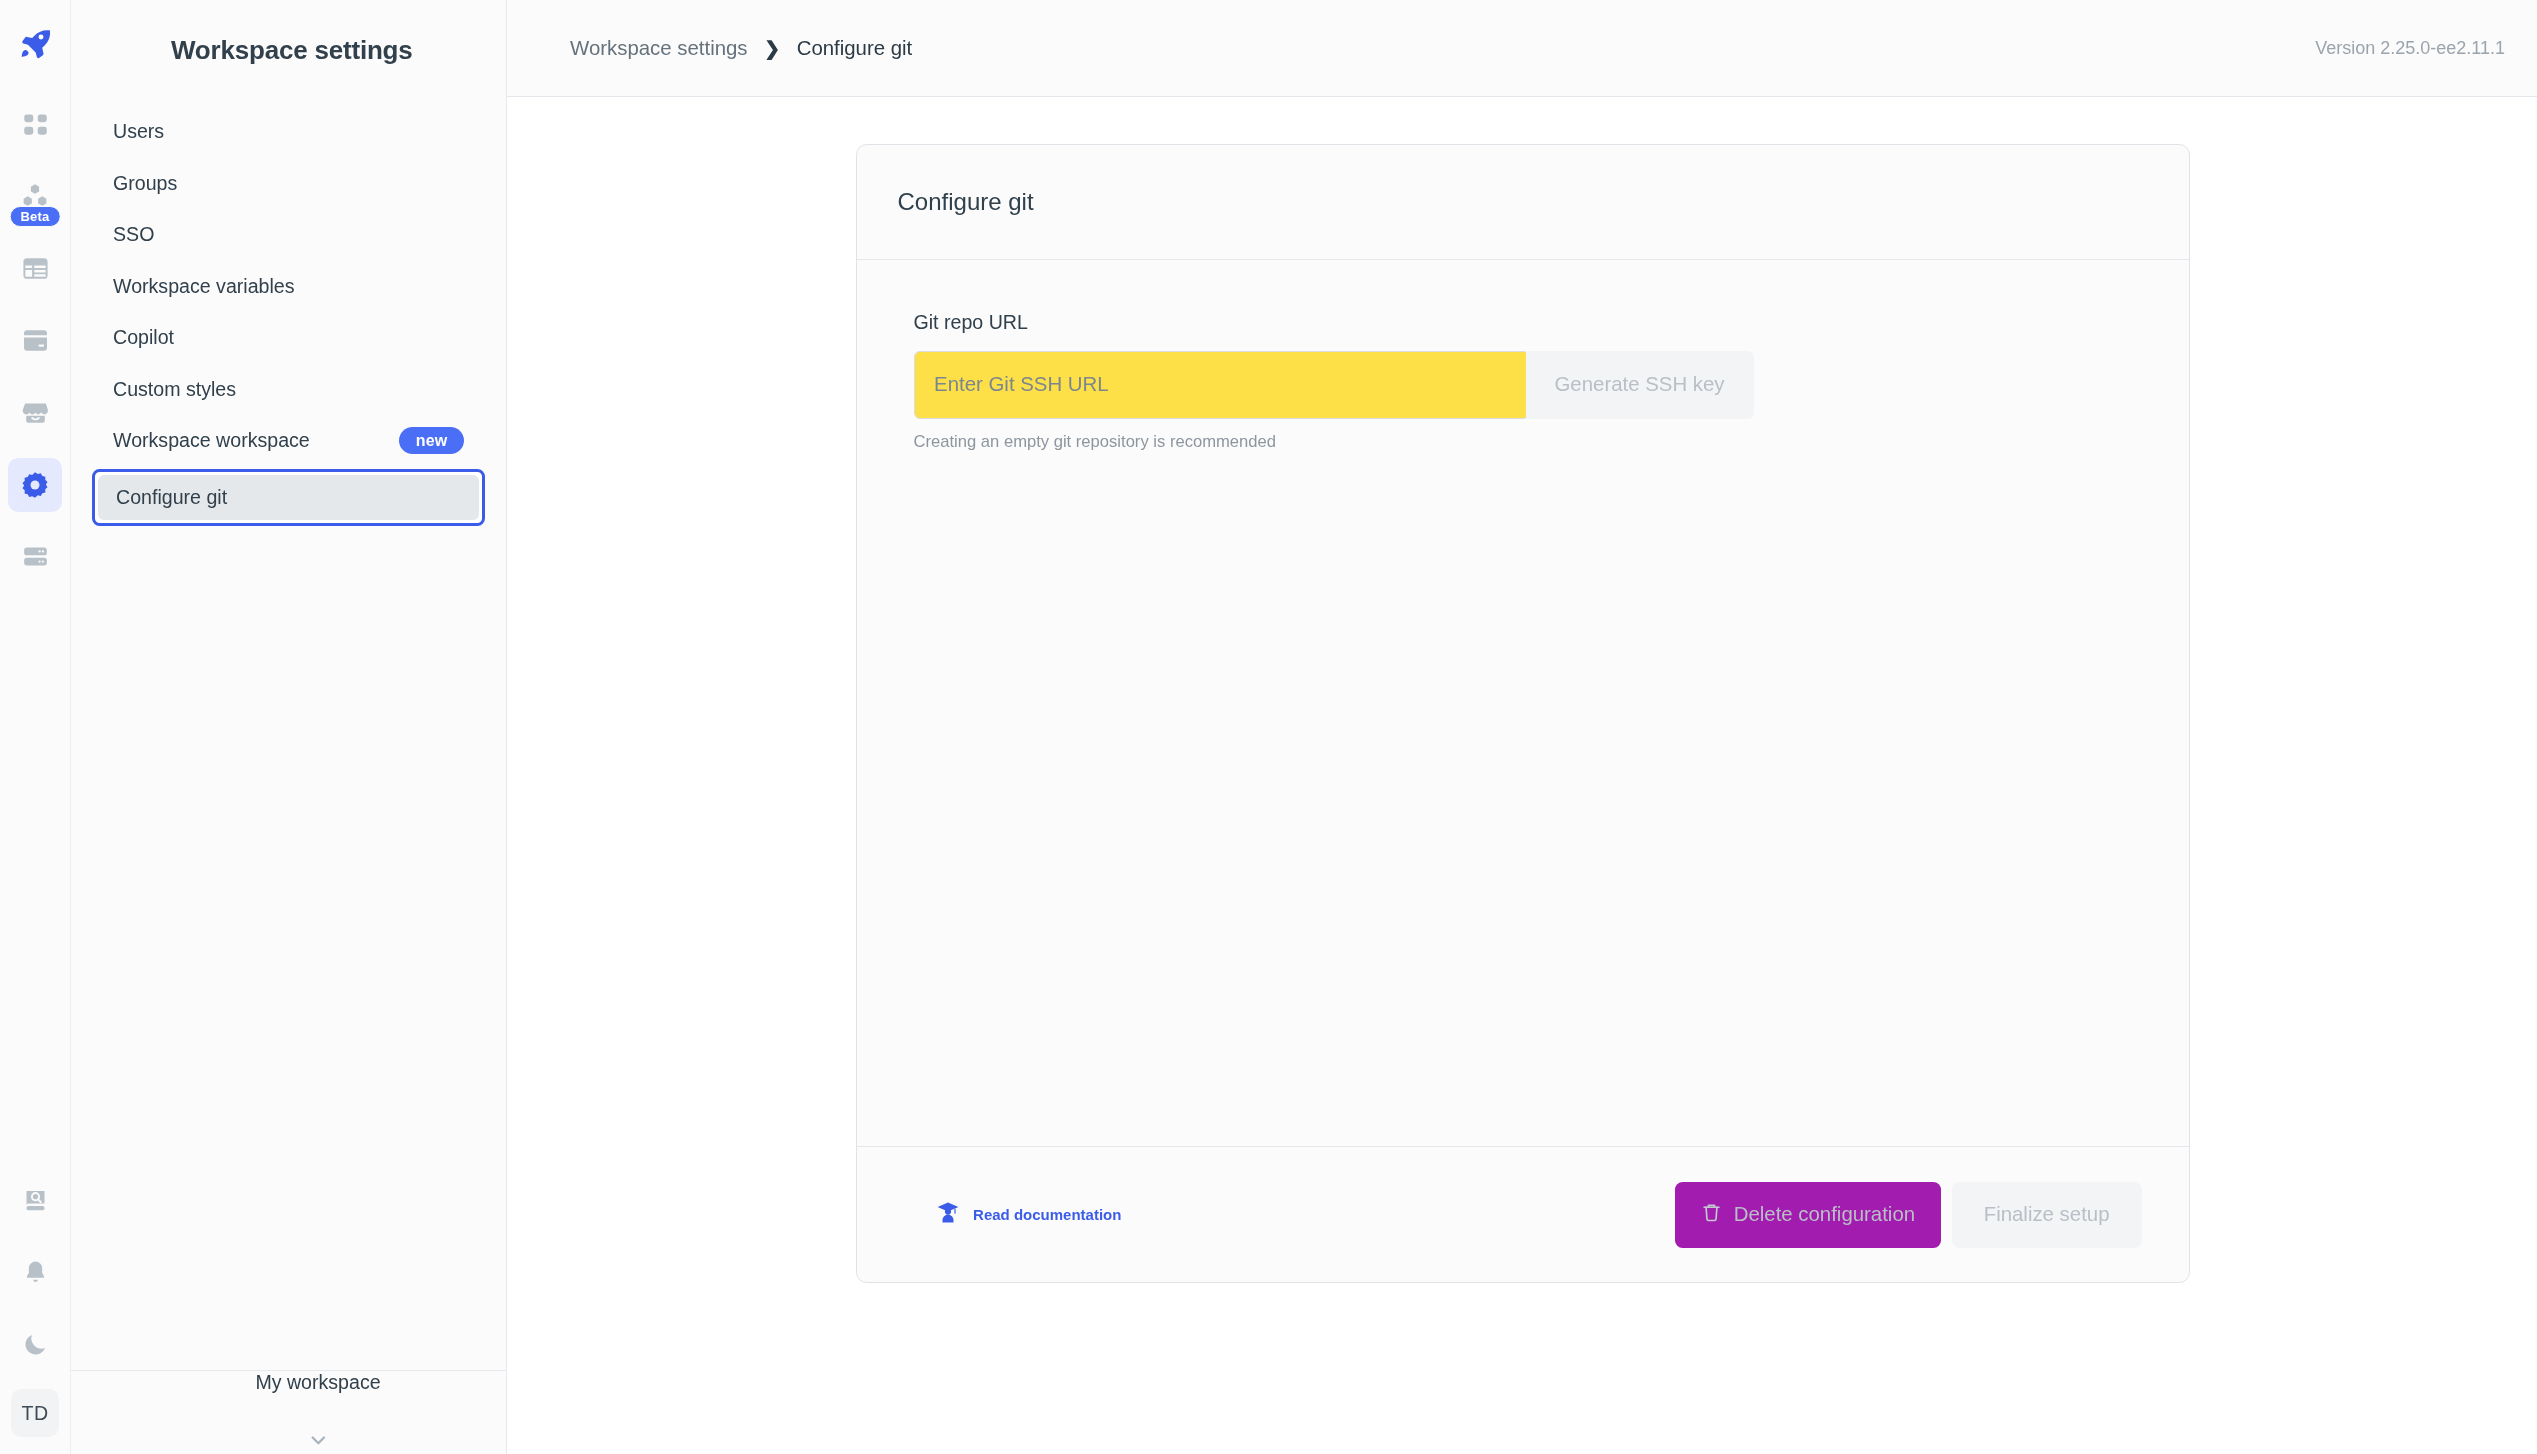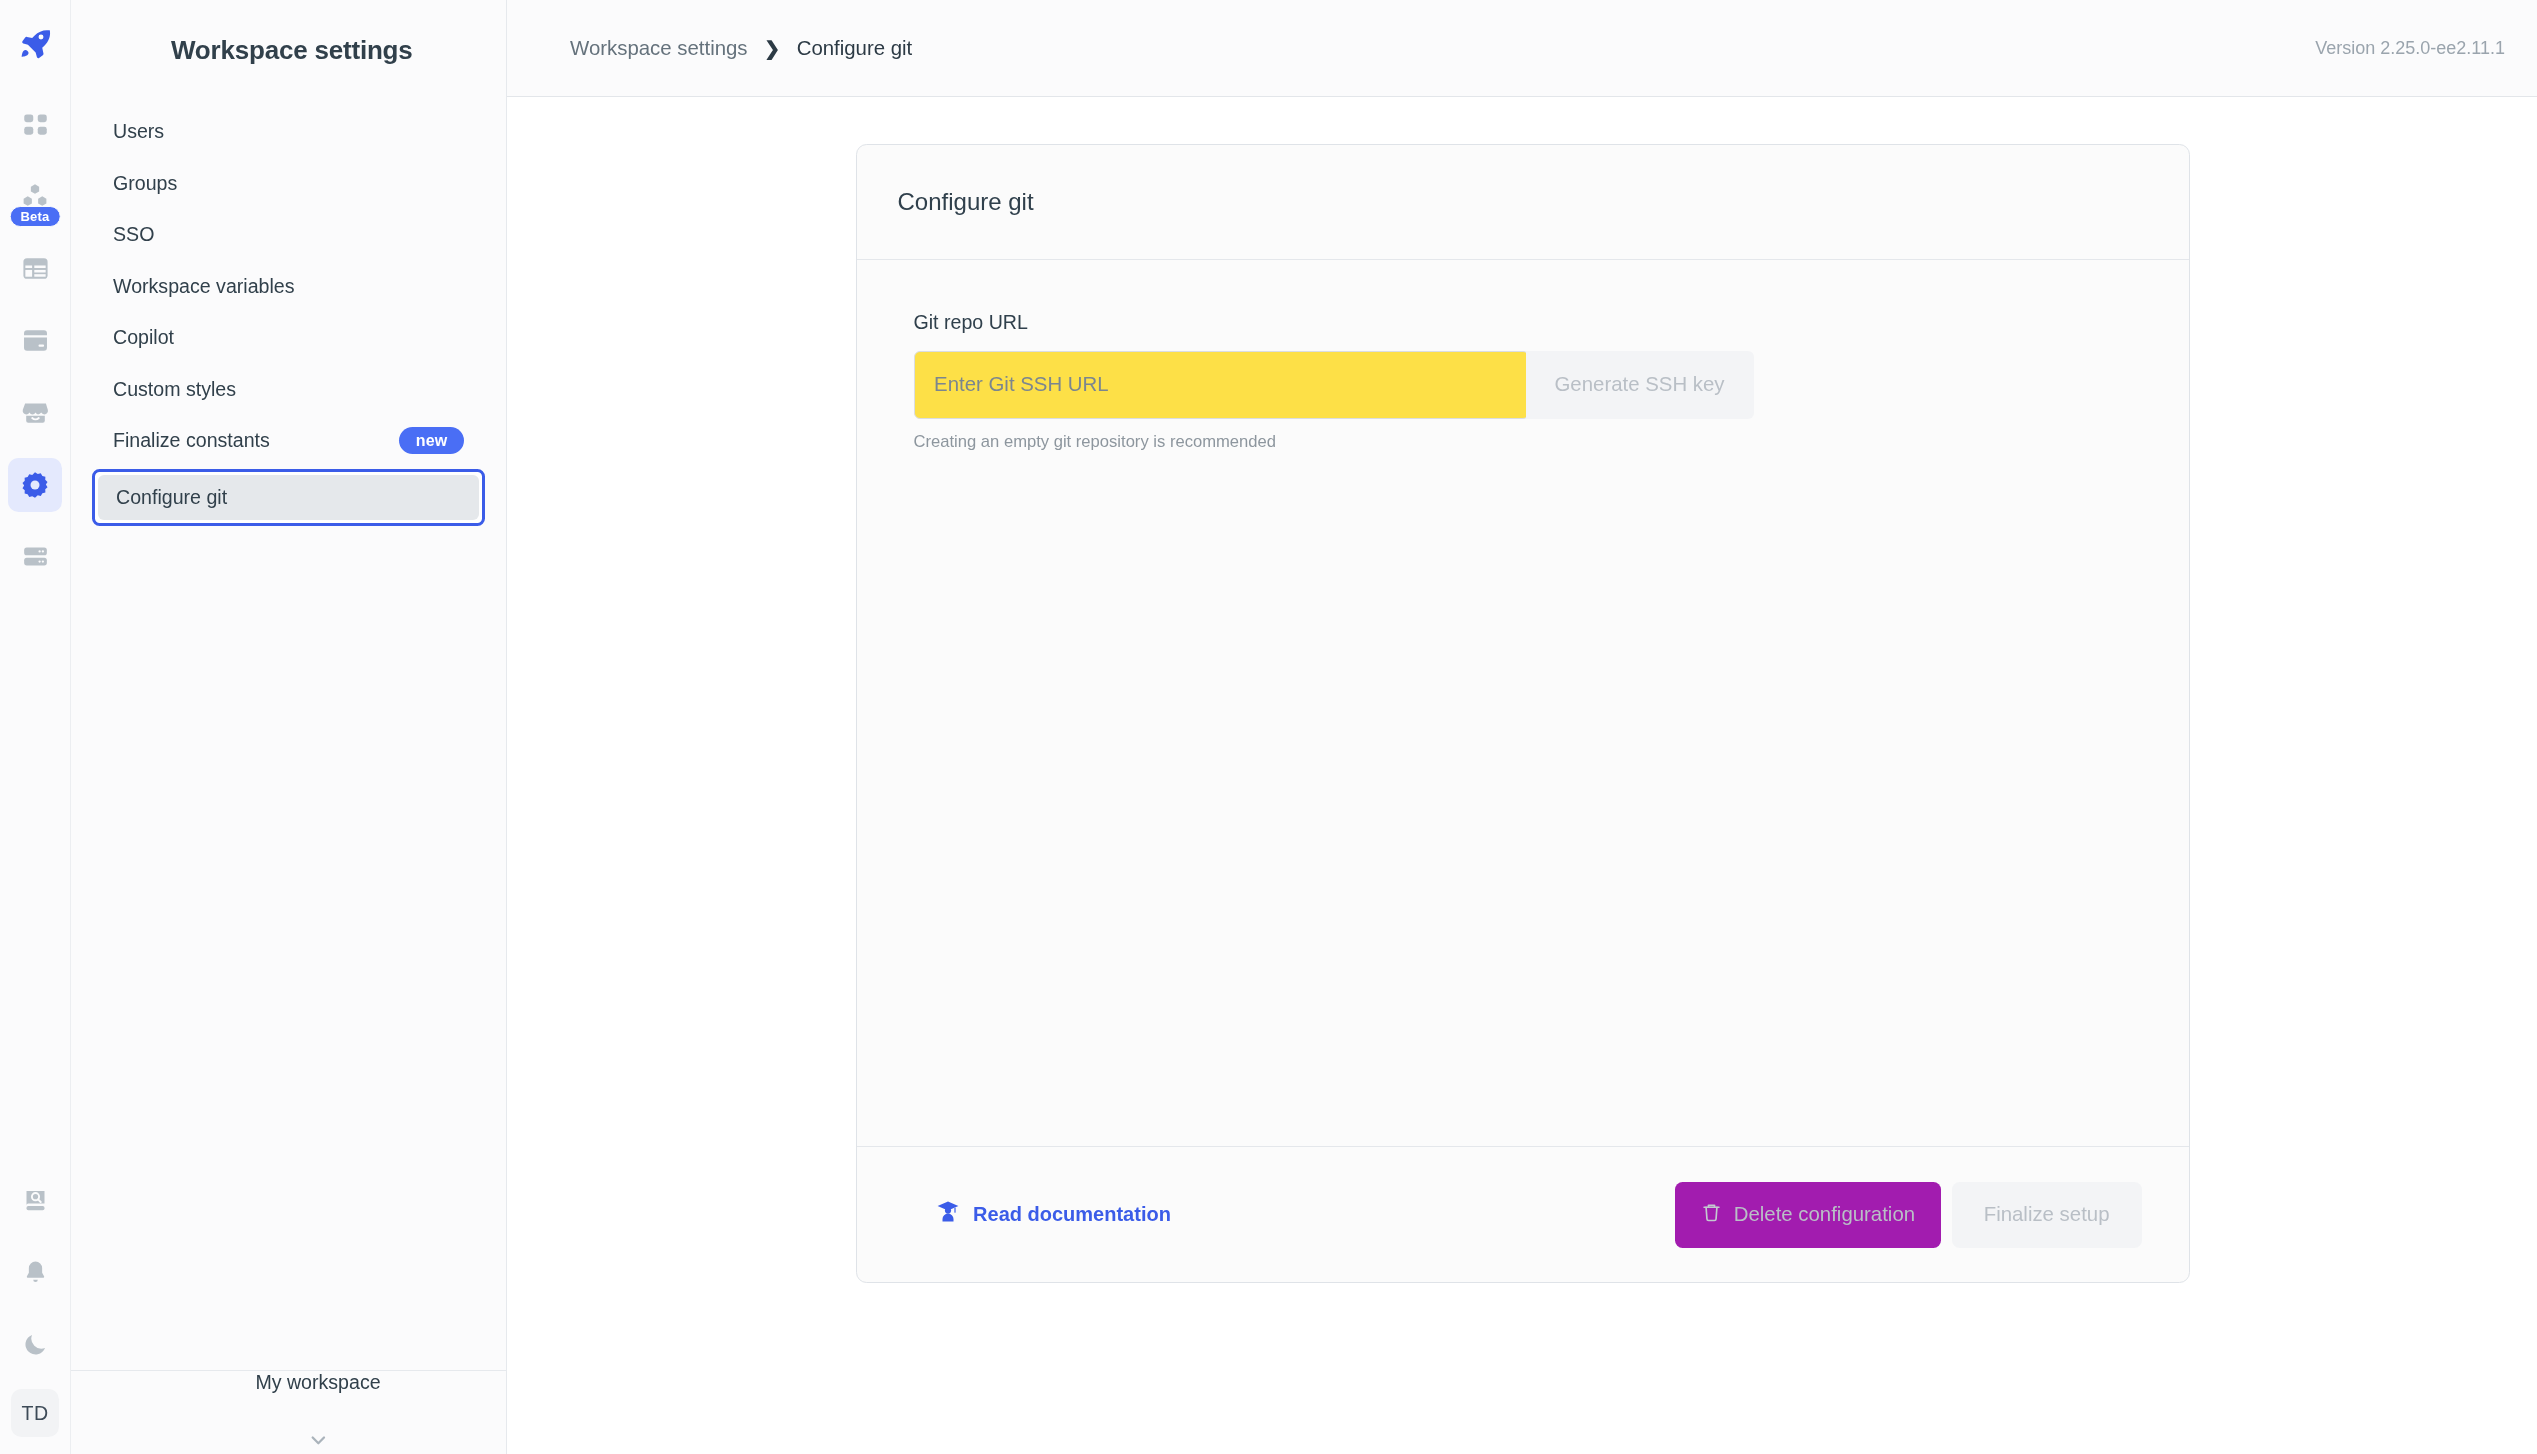--- a/index.html
+++ b/index.html
@@ -192,21 +192,21 @@
   .help-text { font-size: 16.6px; color: #8d969e; margin-top: 13.6px; }
 
   .card-foot {
     height: 136px; flex: 0 0 136px;
     border-top: 1.5px solid #e4e7eb;
     display: flex; align-items: center; justify-content: space-between;
     padding: 0 47px 0 79px;
   }
   .doc-link {
     display: flex; align-items: center; gap: 13.6px;
-    color: #3b5ce8; font-size: 20px; font-weight: bold;
+    color: #3b5ce8; font-size: 15px; font-weight: bold;
     cursor: pointer;
   }
   .foot-actions { display: flex; align-items: center; gap: 10.6px; }
   .btn-disabled {
     height: 66px; padding: 0 26px;
     border: none; border-radius: 7.6px;
     background: #a21caf; color: #b9bfc6;
     font-size: 20.4px;
     font-family: "Liberation Sans", sans-serif;
     display: flex; align-items: center; gap: 12px;
@@ -333,21 +333,21 @@
       <div class="side-item">
         <span>Workspace variables</span>
       </div>
       <div class="side-item">
         <span>Copilot</span>
       </div>
       <div class="side-item">
         <span>Custom styles</span>
       </div>
       <div class="side-item">
-        <span>Finalize constants</span>
+        <span>Workspace workspace</span>
         <span class="badge-new">new</span>
       </div>
       <div class="side-item selected-wrap">
         <div class="inner">
           <span>Configure git</span>
         </div>
       </div>
     </div>
 
     <div class="side-footer">

